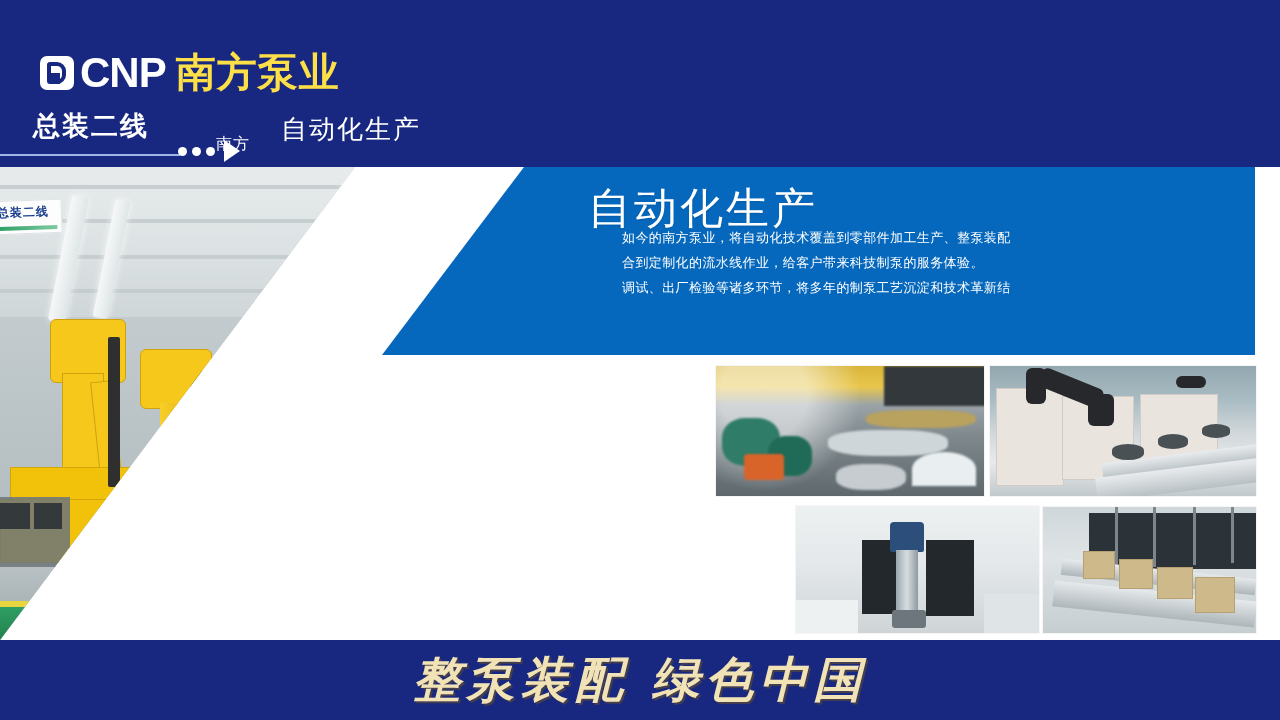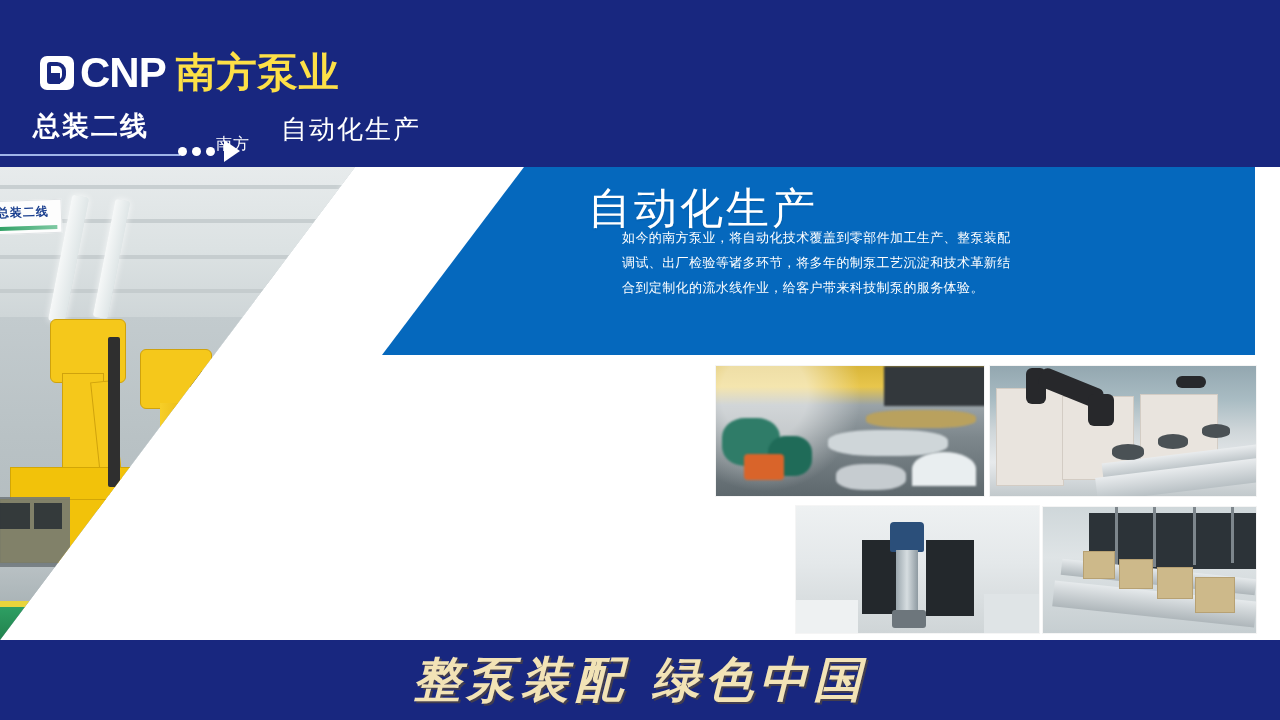--- a/index.html
+++ b/index.html
@@ -323,22 +323,22 @@
     </div>
 
     <div class="diag-band"></div>
 
     <div class="blue-panel"></div>
 
     <div class="panel-title">自动化生产</div>
 
     <div class="panel-body">
       <p>如今的南方泵业，将自动化技术覆盖到零部件加工生产、整泵装配</p>
+      <p>合到定制化的流水线作业，给客户带来科技制泵的服务体验。</p>
       <p>调试、出厂检验等诸多环节，将多年的制泵工艺沉淀和技术革新结</p>
-      <p>合到定制化的流水线作业，给客户带来科技制泵的服务体验。</p>
     </div>
 
     <div class="thumbs">
 
       <div class="thumb th1">
         <div class="tfill t1">
           <span class="blob" style="left:6px;top:52px;width:58px;height:48px;background:#2f7c68;"></span>
           <span class="blob" style="left:52px;top:70px;width:44px;height:40px;background:#1f6b58;"></span>
           <span class="blob" style="left:112px;top:64px;width:120px;height:26px;background:#cfd6d9;"></span>
           <span class="blob" style="left:150px;top:44px;width:110px;height:18px;background:#b9a15e;"></span>

